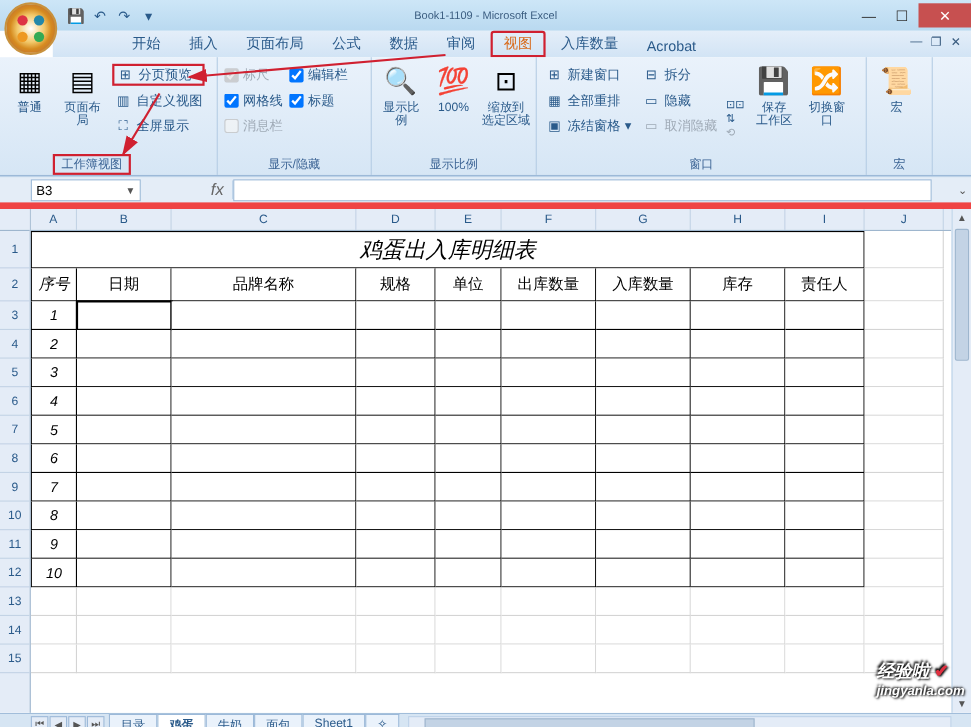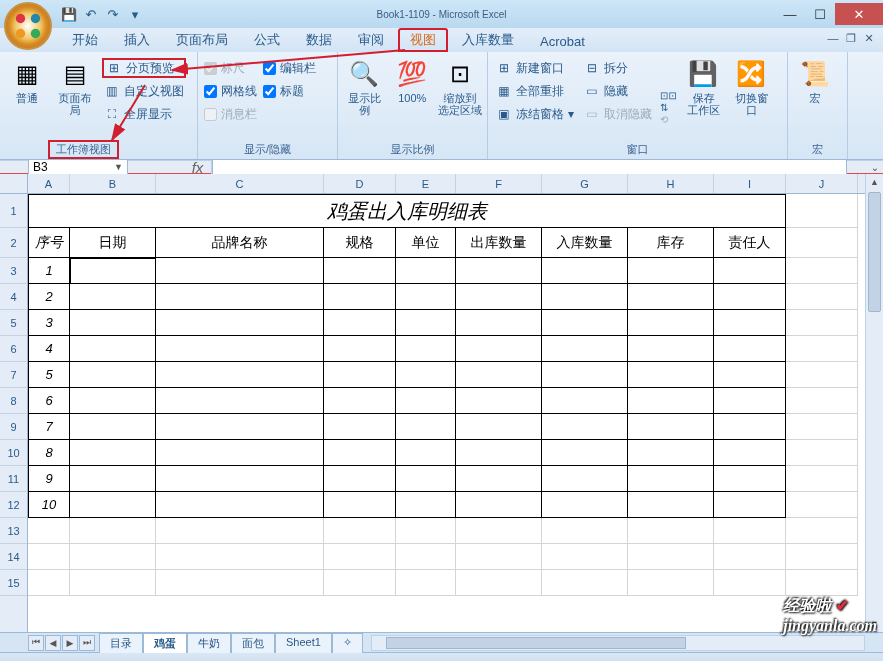--- a/index.html
+++ b/index.html
@@ -9,21 +9,21 @@
 .qat { display: flex; align-items: center; gap: 4px; padding-left: 60px; }
 .qat-item { width: 18px; height: 18px; display: flex; align-items: center; justify-content: center; font-size: 13px; color: #2a5a8a; cursor: pointer; }
 .title-text { position: absolute; left: 50%; transform: translateX(-50%); font-size: 10px; color: #3b5d80; }
 .win-ctl { position: absolute; right: 0; display: flex; }
 .win-btn { width: 30px; height: 22px; display: flex; align-items: center; justify-content: center; font-size: 13px; color: #333; }
 .win-close { background: #c75050; color: #fff; width: 48px; height: 22px; }
 
 .office-btn { position: absolute; left: 4px; top: 2px; width: 48px; height: 48px; border-radius: 50%; background: radial-gradient(#fff,#f2c869 40%,#d68b1f 60%,#a54 100%); border: 2px solid #c8923e; z-index: 10; display: flex; align-items: center; justify-content: center; }
 .office-btn svg { width: 30px; height: 30px; }
 
-.tabs { height: 24px; background: linear-gradient(#e4eef9,#d2e4f5); display: flex; align-items: flex-end; padding-left: 60px; gap: 2px; position: relative; }
+.tabs { height: 24px; background: linear-gradient(#e4eef9,#d2e4f5); display: flex; align-items: flex-end; padding-left: 60px; gap: 2px; position: relative; margin-left: 48px; }
 .tab { padding: 3px 12px; font-size: 13px; color: #2a5a8a; cursor: pointer; border-top-left-radius: 3px; border-top-right-radius: 3px; }
 .tab.active { color: #d86a1a; }
 .tab.highlight { border: 2px solid #d02030; padding: 1px 10px; }
 .doc-ctl { position: absolute; right: 6px; top: 2px; display: flex; gap: 2px; }
 .doc-ctl span { width: 16px; height: 16px; font-size: 11px; color: #3b5d80; display: flex; align-items: center; justify-content: center; }
 
 .ribbon { height: 108px; background: linear-gradient(#eaf2fb,#d6e6f5); border-bottom: 1px solid #9cb9d8; display: flex; position: relative; }
 .rgroup { border-right: 1px solid #b5cce4; padding: 4px 6px 2px 6px; display: flex; flex-direction: column; position: relative; }
 .rgroup-label { position: absolute; bottom: 2px; left: 0; right: 0; text-align: center; font-size: 11px; color: #3b6394; }
 .rgroup-label.highlight2 { border: 2px solid #d02030; margin: 0 auto; }
@@ -34,21 +34,21 @@
 .bigbtn .lbl { font-size: 11px; color: #2a5a8a; text-align: center; line-height: 12px; }
 
 .smallbtns { display: flex; flex-direction: column; gap: 3px; padding-top: 2px; }
 .smallbtn { display: flex; align-items: center; gap: 4px; font-size: 12px; color: #2a5a8a; cursor: pointer; height: 20px; padding: 0 2px; }
 .smallbtn .sicon { width: 16px; height: 16px; display: inline-flex; align-items: center; justify-content: center; font-size: 12px; }
 .smallbtn.highlight3 { border: 2px solid #d02030; }
 .chk { display: flex; align-items: center; gap: 4px; font-size: 12px; color: #2a5a8a; height: 20px; }
 .chk input { width: 13px; height: 13px; }
 .chk.dis { color: #9faab6; }
 
-.namebox-row { height: 14px; background: #e4edf7; border-top: 1px solid #bcd2e8; border-bottom: 1px solid #ef4444; display: flex; align-items: center; }
+.namebox-row { height: 30px; background: #e4edf7; border-top: 1px solid #bcd2e8; border-bottom: 6px solid #ef4444; display: flex; align-items: center; }
 .namebox { width: 100px; height: 20px; background: #fff; border: 1px solid #9cb9d8; margin-left: 28px; font-size: 12px; padding: 0 4px; display: flex; align-items: center; justify-content: space-between; }
 .namebox .dd { font-size: 9px; color: #555; }
 .fx { width: 28px; text-align: center; font-size: 15px; color: #666; font-style: italic; border-right: 1px solid #bcd2e8; margin-left: 56px; }
 .formula-bar { flex: 1; height: 20px; background: #fff; border: 1px solid #9cb9d8; margin-right: 20px; }
 .fx-expand { width: 16px; color: #555; font-size: 10px; text-align: center; }
 
 .sheet-area { height: 458px; display: flex; background: #fff; position: relative; }
 .rowhdrs { width: 28px; background: #e4ecf7; border-right: 1px solid #9eb6ce; }
 .corner { height: 20px; border-bottom: 1px solid #9eb6ce; background: #e4ecf7; }
 .rowhdr { height: 26px; border-bottom: 1px solid #c3d3e5; font-size: 11px; color: #2a5a8a; display: flex; align-items: center; justify-content: center; }
@@ -83,21 +83,21 @@
 .stab { padding: 2px 10px; background: #eaf2fb; border: 1px solid #9cb9d8; border-bottom: none; font-size: 11px; color: #2a5a8a; cursor: pointer; }
 .stab.active { background: #fff; font-weight: bold; }
 .hscroll { flex: 1; margin: 0 18px 0 8px; height: 16px; background: #e4ecf7; border: 1px solid #bcd2e8; position: relative; }
 .hscroll .thumb { position: absolute; left: 14px; width: 300px; top: 1px; bottom: 1px; background: #c3d3e5; border: 1px solid #9eb6ce; }
 
 .statusbar { height: 22px; background: linear-gradient(#d9e7f5,#c3d8ec); border-top: 1px solid #9cb9d8; display: flex; align-items: center; font-size: 11px; color: #2a5a8a; padding: 0 8px; justify-content: space-between; }
 
 .arrow-overlay { position: absolute; pointer-events: none; z-index: 50; }
 .watermark { position: absolute; right: 6px; bottom: 26px; font-size: 16px; font-weight: bold; color: #fff; text-shadow: 1px 1px 2px #000, -1px -1px 2px #000; font-style: italic; z-index: 60; }
 .watermark .red { color: #e03040; font-style: normal; }
-.watermark .sub { font-size: 16px; display: block; text-align: right; font-family: Liberation Serif, serif; }
+.watermark .sub { font-size: 12px; display: block; text-align: right; }
 </style>
 </head>
 <body>
 
 <div class="titlebar">
   <div class="qat">
     <span class="qat-item">💾</span>
     <span class="qat-item">↶</span>
     <span class="qat-item">↷</span>
     <span class="qat-item">▾</span>

